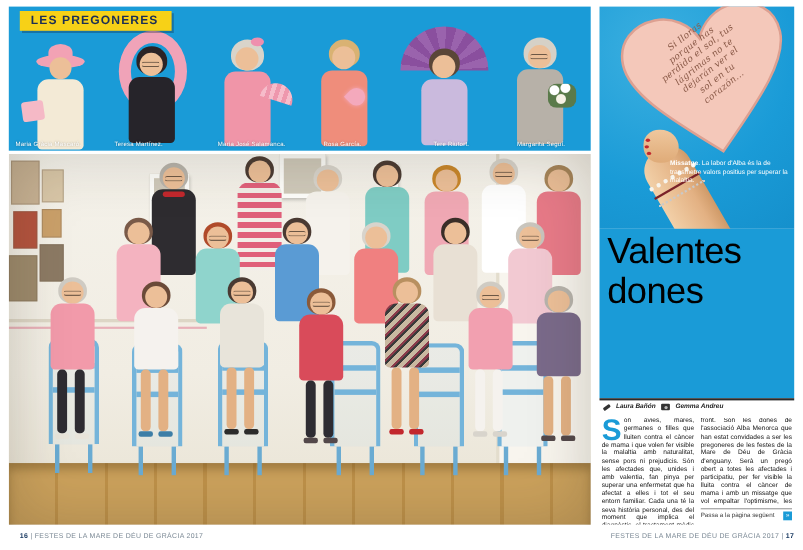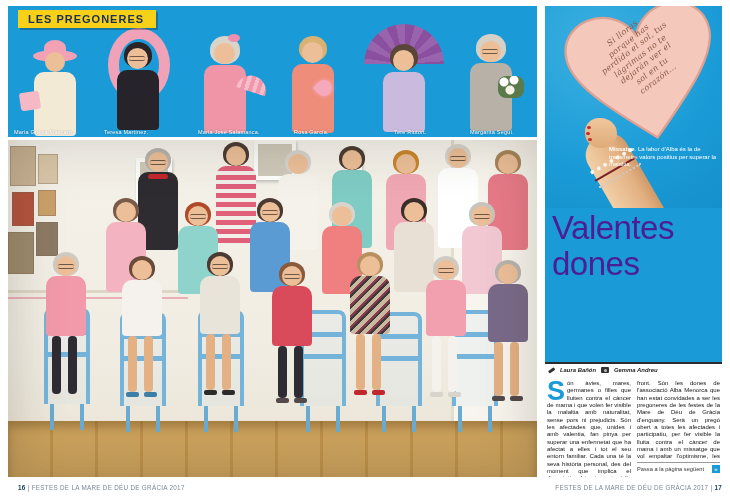--- a/index.html
+++ b/index.html
@@ -49,21 +49,21 @@
   #fist{position:absolute;left:40px;top:112px;width:32px;height:30px;border-radius:46% 54% 50% 50%;
         background:linear-gradient(180deg,#efc79d,#dfab78);z-index:3;}
   #fist .nail{position:absolute;width:4px;height:3px;border-radius:50%;background:#c2272d;}
   #arm{position:absolute;left:34px;top:132px;width:44px;height:120px;border-radius:20px 20px 0 0;
        background:linear-gradient(90deg,#f2d0a8,#e3b183 70%,#cf9a68);transform:rotate(-30deg);
        transform-origin:18px 6px;z-index:3;}
   .brc{position:absolute;left:-2px;right:-2px;}
   #rcap{position:absolute;left:64px;top:140px;width:112px;font-size:6px;line-height:7.6px;color:#ffffff;z-index:4;}
   #rcap b{font-weight:bold;}
   #rpanel{position:absolute;left:545px;top:208px;width:177px;height:154px;background:#1a9bd7;overflow:hidden;}
-  #headline{position:absolute;left:7px;top:2px;width:170px;color:#4c1d95;font-weight:300;
+  #headline{position:absolute;left:7px;top:2px;width:170px;color:#000000;font-weight:300;
             font-size:33px;line-height:36px;letter-spacing:-.5px;}
   #standfirst{position:absolute;left:7px;top:87px;width:166px;color:#e9f6fd;font-size:7.7px;line-height:10.4px;}
   #rart{position:absolute;left:545px;top:362px;width:177px;height:115px;background:#fff;border-top:2px solid #2b2b2b;overflow:hidden;}
   #byline{position:absolute;left:2px;top:3px;display:flex;align-items:center;gap:5px;
           font-size:5.9px;font-weight:bold;font-style:italic;color:#222;}
   .bic{width:8px;height:6px;background:#333;border-radius:1px;position:relative;}
   .bic.cam:after{content:"";position:absolute;left:2.5px;top:1.5px;width:3px;height:3px;border-radius:50%;background:#bbb;}
   .bic.pen{background:none;}
   .bic.pen:after{content:"";position:absolute;left:1px;top:2px;width:7px;height:2.5px;background:#333;transform:rotate(-35deg);border-radius:1px;}
   .col{position:absolute;top:16px;height:97px;font-size:6px;line-height:7.35px;text-align:justify;color:#141414;overflow:hidden;}

